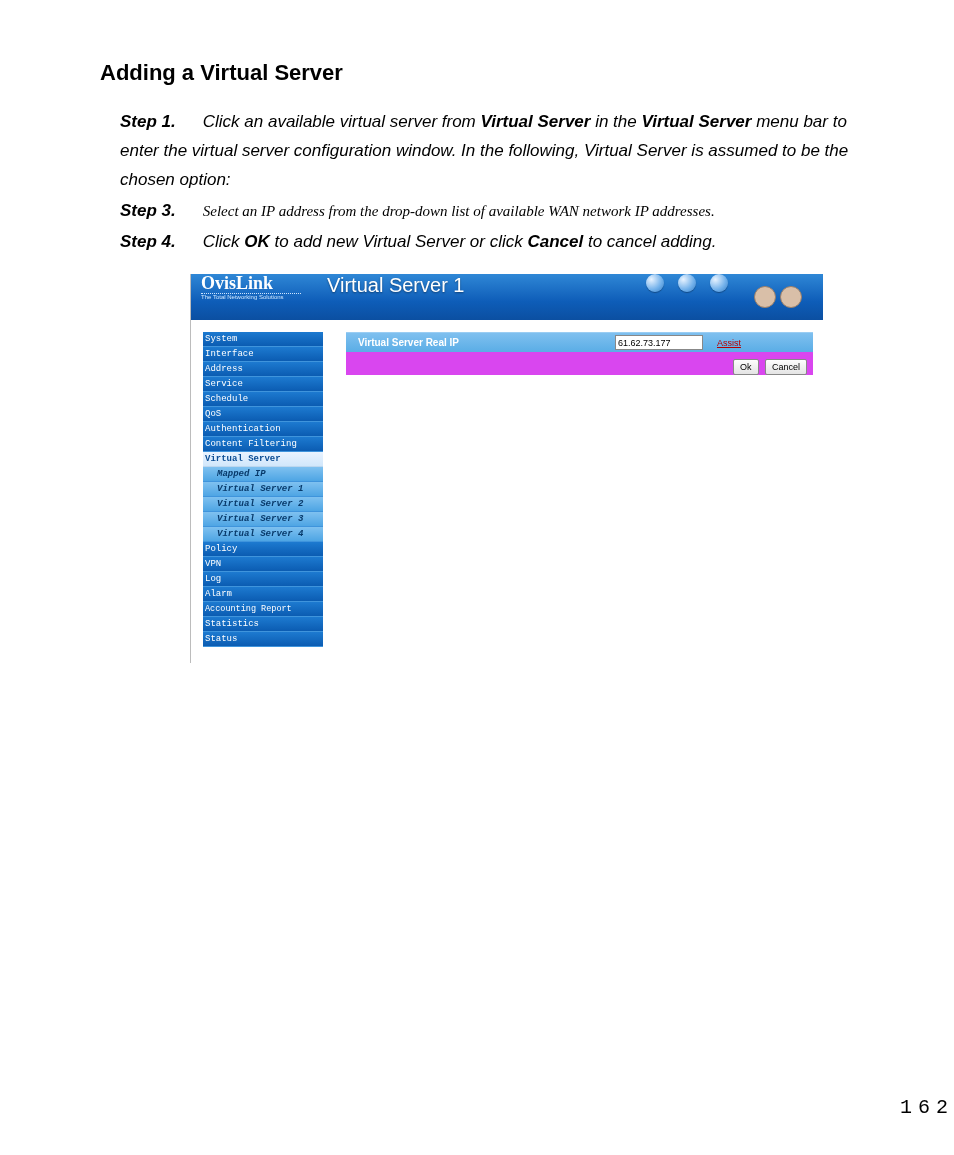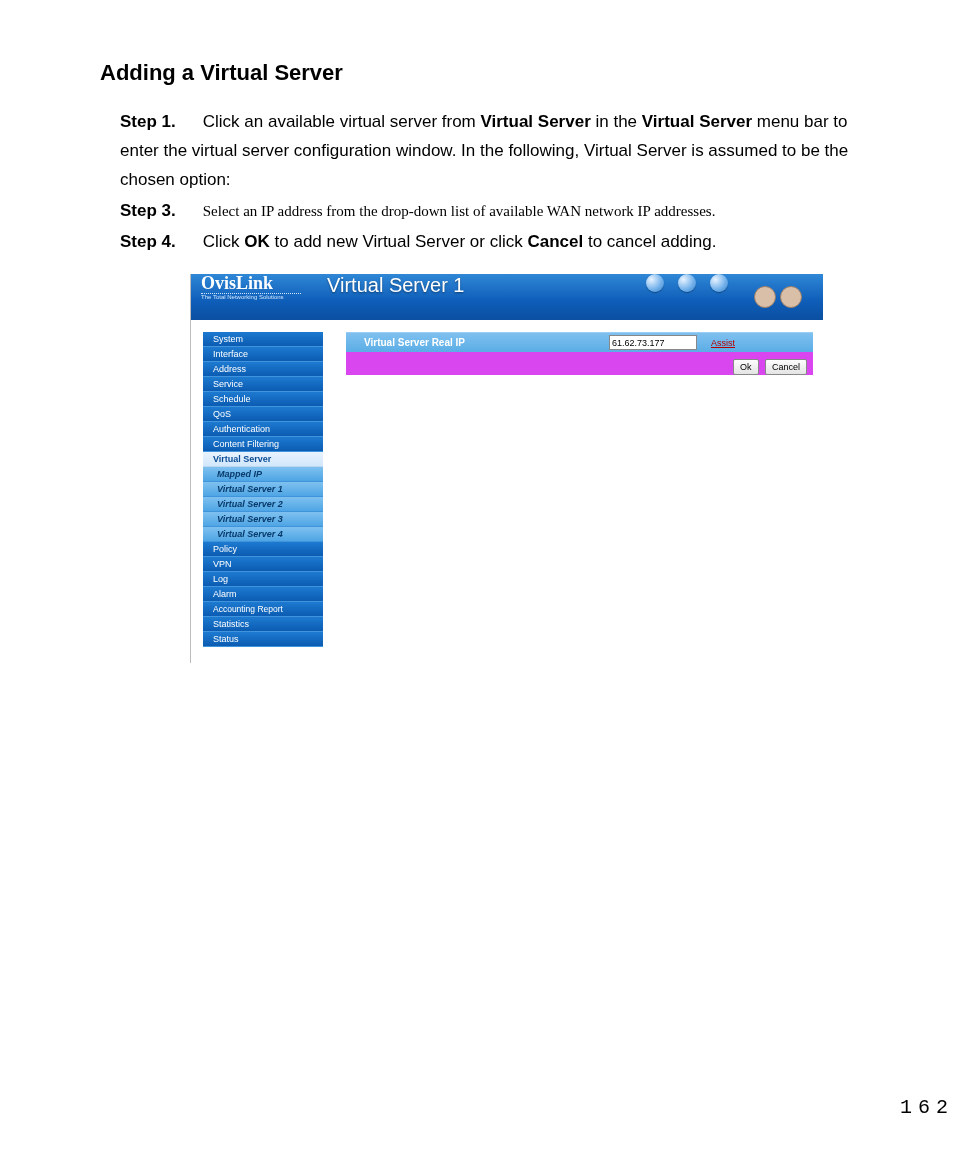--- a/index.html
+++ b/index.html
@@ -16,20 +16,21 @@
     box-sizing: border-box;
     padding: 60px 90px 0 100px;
   }
   .heading {
     font-size: 22px;
     font-weight: bold;
     margin-bottom: 22px;
   }
   .step-block {
     margin-left: 20px;
+    font-style: italic;
   }
   .step {
     font-size: 17px;
     line-height: 1.7;
     margin-bottom: 2px;
   }
   .step .label {
     font-weight: 900;
     font-family: Arial, sans-serif;
     display: inline-block;
@@ -124,22 +125,23 @@
   .sidebar {
     width: 120px;
     padding: 12px 5px 16px 12px;
     background: #fff;
   }
   .side-item {
     font-size: 9px;
     color: #fff;
     background: linear-gradient(to bottom, #1d7ad0, #0b5cb2);
     border-bottom: 1px solid #3f94dc;
-    padding: 2px 10px;
+    padding: 2px 2px;
     white-space: nowrap;
+    font-family: Liberation Mono, monospace;
   }
   .side-item.light {
     background: linear-gradient(to bottom, #7fc1f0, #4ea5e4);
     color: #083a6b;
     font-style: italic;
     font-weight: bold;
     padding-left: 12px;
   }
   .side-item.active {
     background: linear-gradient(to bottom, #e9f3ff, #d1e7fb);
@@ -160,21 +162,21 @@
     background: linear-gradient(to bottom, #1973c9, #0d5aae);
     color: #fff;
     font-size: 10px;
     font-weight: bold;
     padding: 2px 5px;
   }
   .form-row {
     display: flex;
     align-items: center;
     background: linear-gradient(to bottom, #7fc0ef, #5aade6);
-    padding: 2px 18px;
+    padding: 2px 12px;
     font-size: 10px;
     color: #fff;
     border-top: 1px solid #9acdf3;
   }
   .row-label {
     flex: 1;
     font-weight: bold;
   }
   .row-input {
     width: 82px;

